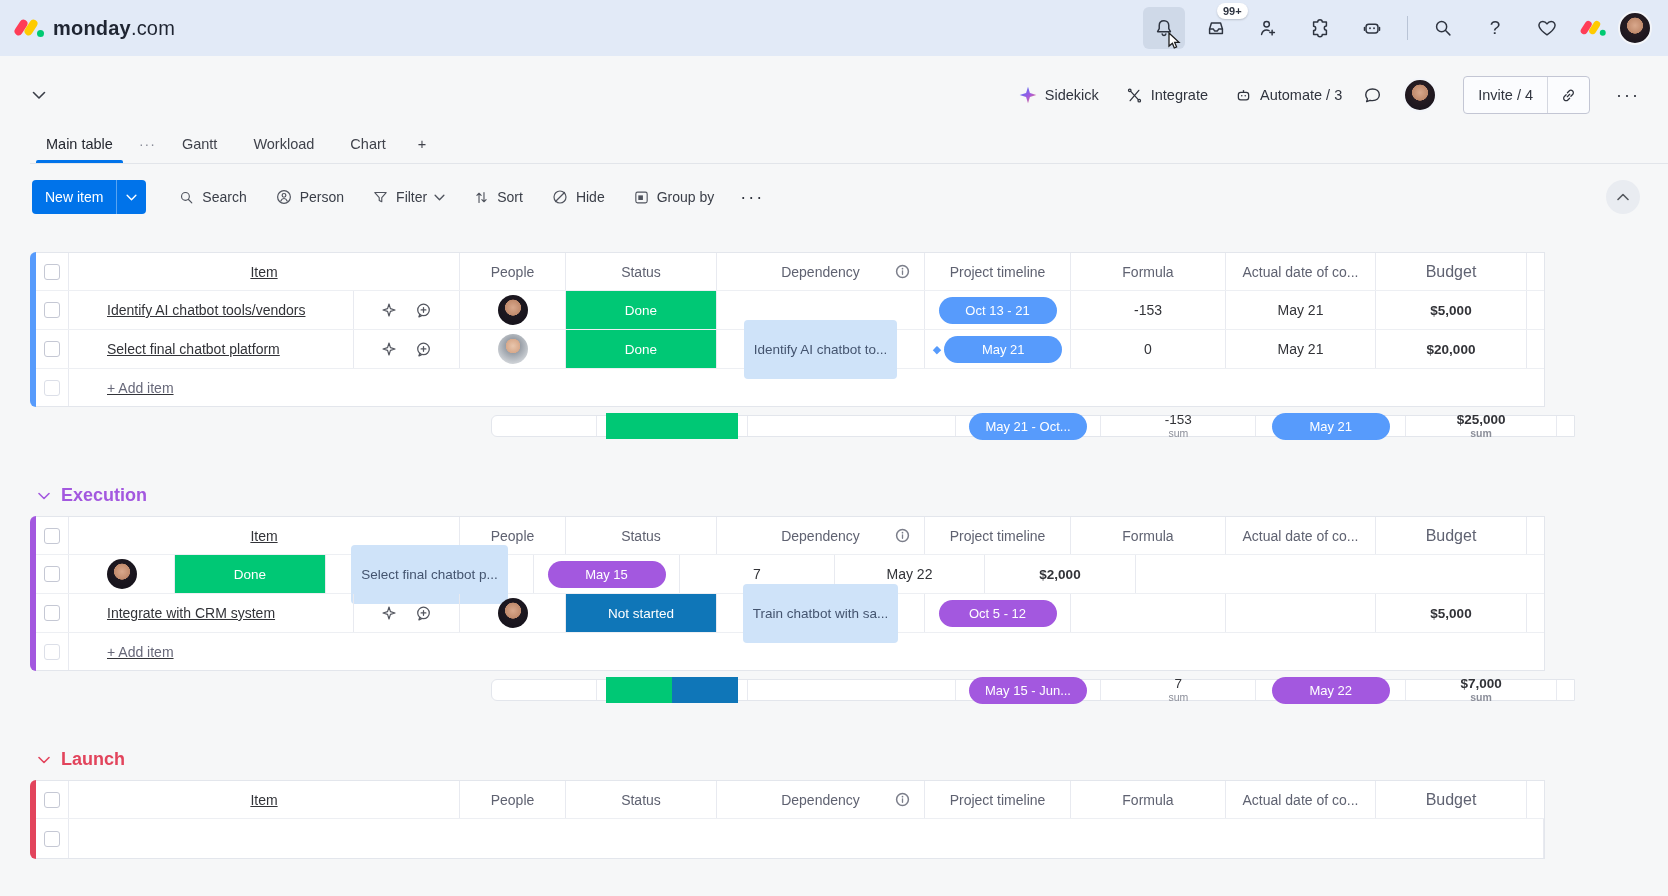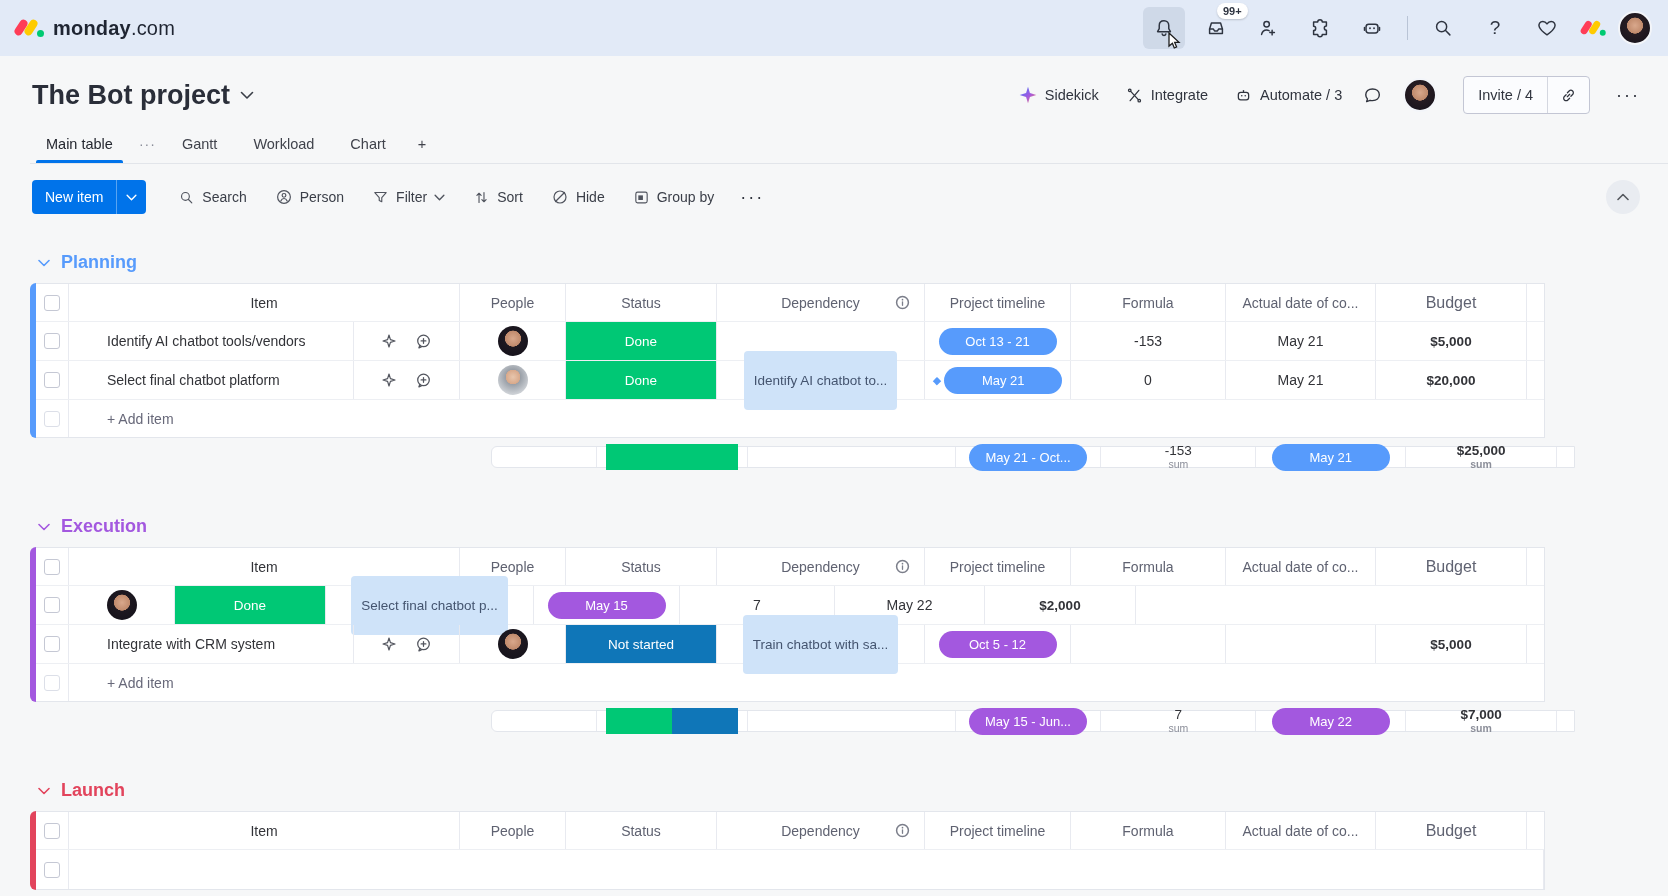--- a/index.html
+++ b/index.html
@@ -64,21 +64,21 @@
   .group-title { display:flex; align-items:center; gap:11px; font-size:18px; font-weight:bold; margin:0 0 10px 8px; }
   .group-title svg { flex:none; }
   .group-table { display:flex; width:1515px; }
   .group-bar { width:6px; border-radius:6px 0 0 6px; flex:none; }
   .rows { flex:1; border:1px solid #e3e6ec; border-left:none; background:#fff; }
   .trow { display:flex; height:39px; background:#fff; border-bottom:1px solid #edeff3; }
   .trow:last-child { border-bottom:none; }
   .trow.thead { height:38px; color:#5f6271; font-size:14px; }
   .c { display:flex; align-items:center; justify-content:center; border-right:1px solid #e8eaf0; height:100%; position:relative; }
   .c.check   { width:33px; }
-  .c.item    { flex:1; justify-content:flex-start; padding-left:38px; font-size:14px; color:#323338; }
+  .c.item    { flex:1; justify-content:flex-start; padding-left:38px; font-size:14px; color:#323338;text-decoration:underline; }
   .c.people  { width:106px; }
   .c.status  { width:151px; padding:0; }
   .c.dep     { width:208px; }
   .c.time    { width:146px; }
   .c.formula { width:155px; font-size:14px; }
   .c.actual  { width:150px; font-size:14px; }
   .c.budget  { width:151px; font-size:13.5px; font-weight:bold; }
   .c.extra   { width:17px; border-right:none; }
   .thead .c.item { justify-content:center; padding-left:0; }
   .thead .c.budget { font-weight:normal; font-size:16px; }
@@ -177,21 +177,20 @@
         <i class="m3"></i>
       </span>
     <div class="avatar"></div>
   </div>
 </header>
 
 <div class="page">
 
   <div class="board-head">
     <div class="board-title">
-      <span>The Bot project</span>
       <svg class="ic" width="14" height="9" viewBox="0 0 14 9">
           <path d="M1.5 1.5L7 7l5.5-5.5" stroke="#3a3e48"></path>
         </svg>
     </div>
     <div class="head-actions">
       <div class="ha">
         <svg width="20" height="20" viewBox="0 0 24 24">
             <defs>
               <linearGradient id="sg" x1="0" y1="0" x2="1" y2="1">
                 <stop offset="0" stop-color="#3a7bfd"></stop>
@@ -305,26 +304,20 @@
     </div>
     <span class="dots" style="padding:0 10px;">···</span>
     <div class="collapse-btn">
       <svg class="ic" width="12" height="8" viewBox="0 0 12 8">
           <path d="M1 6.5L6 1.5l5 5"></path>
         </svg>
     </div>
   </div>
 
   <section class="group">
-    <div class="group-title" style="color:#579bfc;">
-      <svg class="ic" width="12" height="8" viewBox="0 0 12 8">
-          <path d="M1 1.5L6 6.5l5-5"></path>
-        </svg>
-      <span style="color: rgb(87, 155, 252);">Planning</span>
-    </div>
     <div class="group-table">
       <div class="group-bar" style="background-color: rgb(87, 155, 252);"></div>
       <div class="rows">
         <div class="trow thead">
           <div class="c check">
               <span class="checkbox"></span>
             </div>
           <div class="c item">Item</div>
           <div class="c people">People</div>
           <div class="c status">Status</div>

